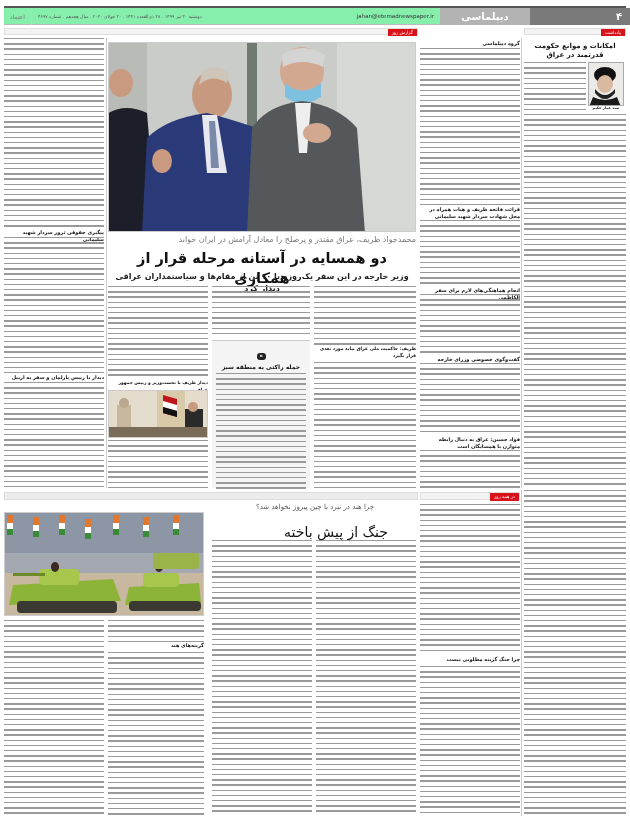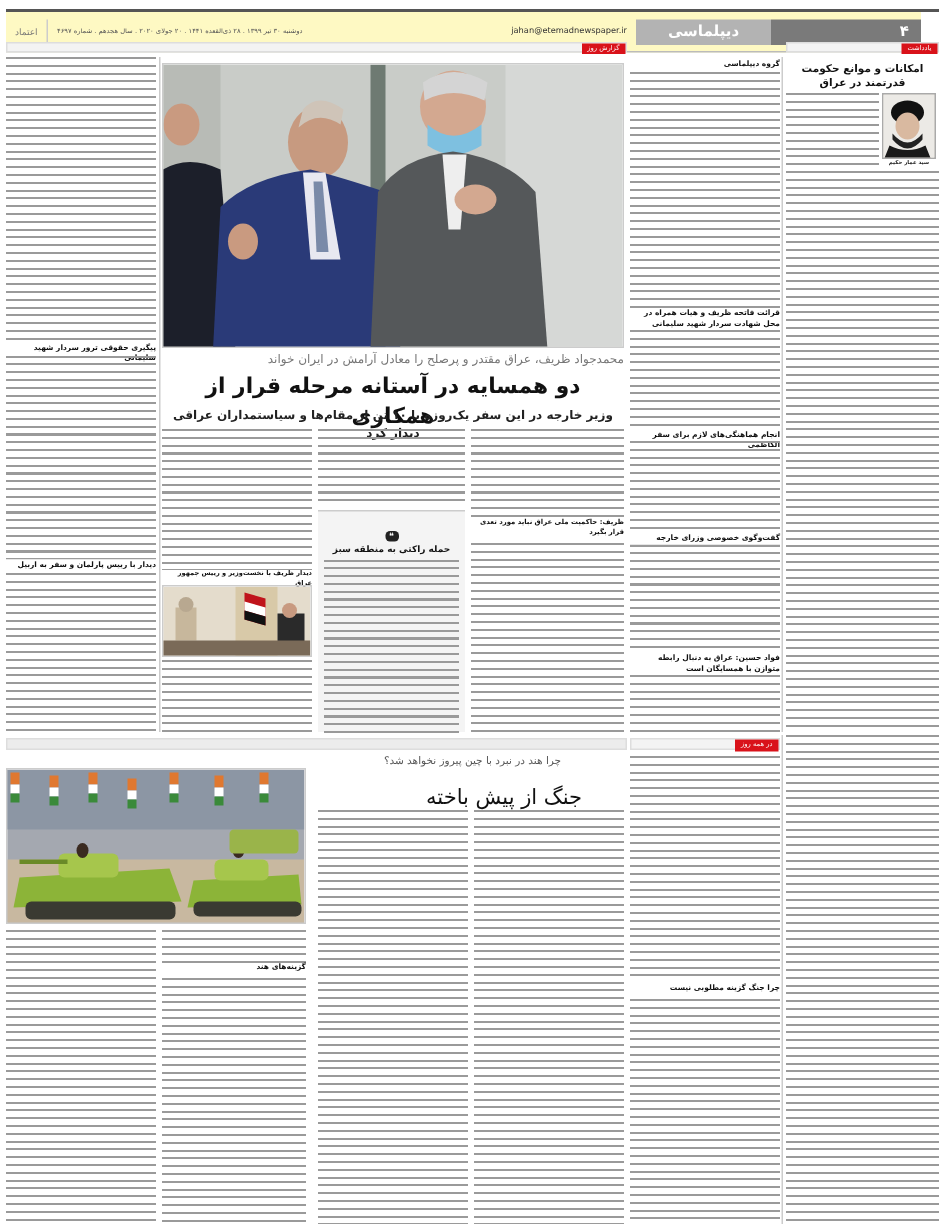--- a/index.html
+++ b/index.html
@@ -1,20 +1,20 @@
 <!DOCTYPE html>
 <html><head>
 <meta charset="utf-8">
 <style>
 *{box-sizing:border-box;margin:0;padding:0}
 html,body{width:630px;height:820px;background:#fff;overflow:hidden}
 body{font-family:"DejaVu Sans",sans-serif;color:#222;position:relative;direction:rtl}
 .abs{position:absolute}
 .topline{left:4px;right:4px;top:6px;height:2px;background:#555}
-.header{left:4px;right:16px;top:8px;height:27px;background:#fef9c3;border-bottom:1px solid #bbb;display:flex;direction:ltr;align-items:center}
+.header{left:4px;right:0;top:8px;height:17px;background:#86efac;border-bottom:1px solid #bbb;display:flex;direction:ltr;align-items:center}
 .h-logo{width:28px;height:17px;display:flex;align-items:center;justify-content:center;font-size:6px;color:#777;border-right:1px solid #ccc}
 .h-date{flex:1;font-size:4.5px;color:#555;padding-left:6px;white-space:nowrap;overflow:hidden;direction:rtl;text-align:left}
 .h-email{width:90px;font-size:5.5px;color:#333;text-align:right;padding-right:6px}
 .h-section{width:90px;height:17px;background:#b3b3b3;color:#fff;font-size:10px;font-weight:bold;display:flex;align-items:center;justify-content:center}
 .h-page{width:100px;height:17px;background:#7a7a7a;color:#fff;font-size:10px;font-weight:bold;display:flex;align-items:center;justify-content:flex-end;padding-right:8px}
 .subbar{top:28px;height:7px;background:#f3f3f3;border:1px solid #ddd}
 .tag{position:absolute;top:0;right:0;height:7px;background:#d9121a;color:#fff;font-size:4.5px;line-height:7px;padding:0 4px;white-space:nowrap}
 .col-text{font-size:3.6px;line-height:5.2px;color:#444;text-align:justify;overflow:hidden}
 .lines{width:100%;height:100%;background:repeating-linear-gradient(to bottom,#9a9a9a 0,#9a9a9a 1.4px,transparent 1.4px,transparent 5.2px)}
 .subhead{font-size:5px;font-weight:bold;color:#111;line-height:6.5px;background:#fff;position:absolute;right:0;left:0;text-align:right}

